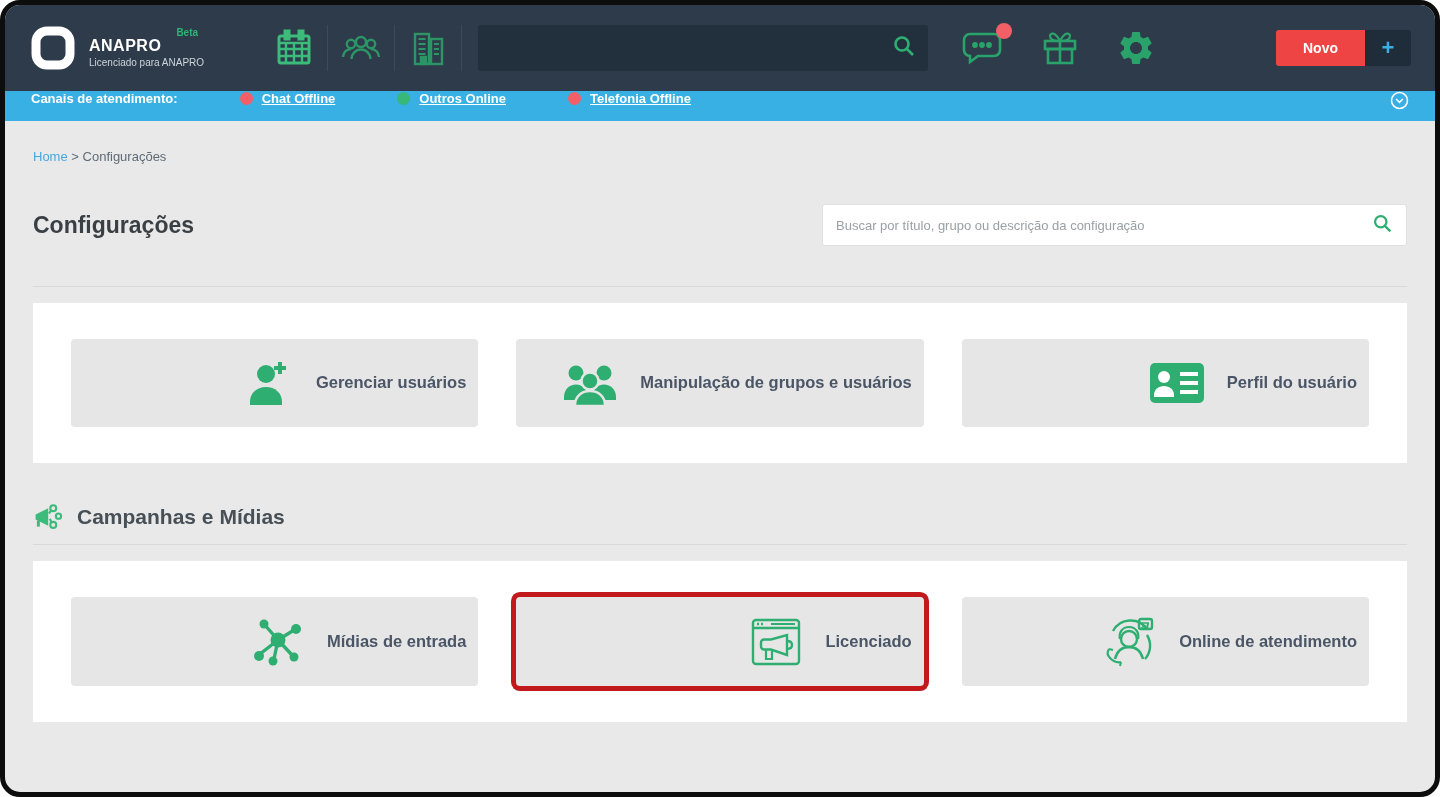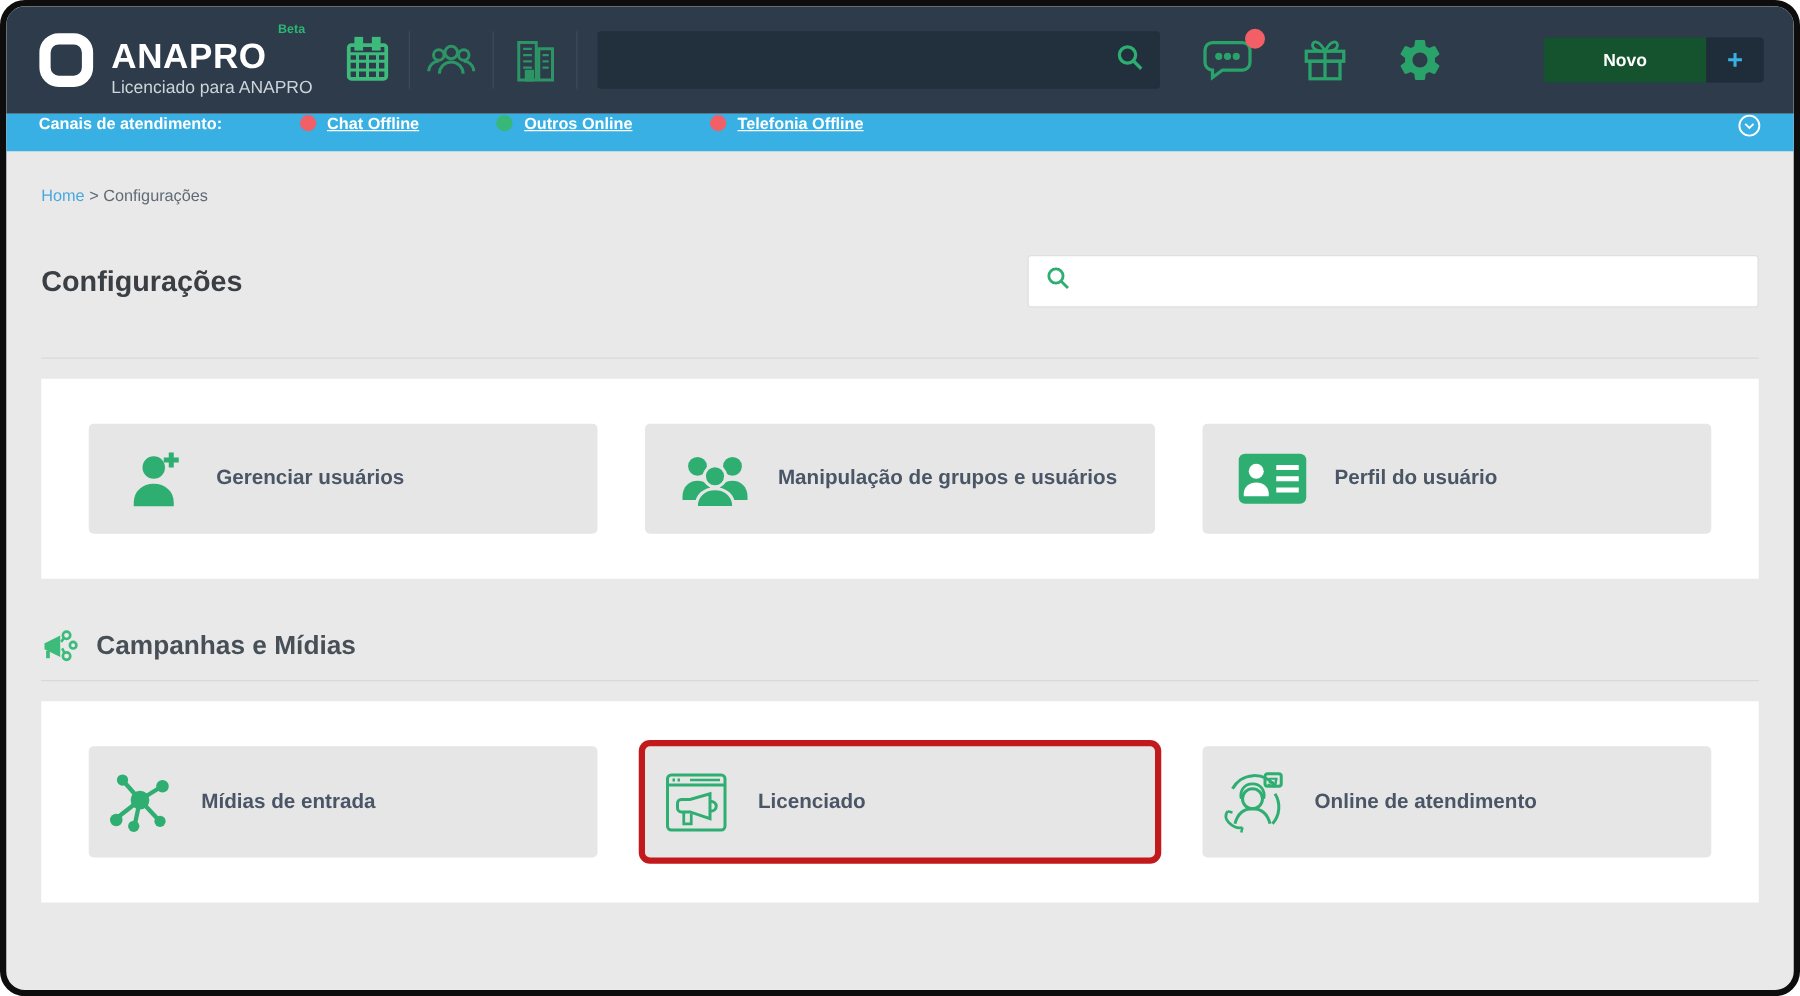--- a/index.html
+++ b/index.html
@@ -5,32 +5,32 @@
   * { margin:0; padding:0; box-sizing:border-box; }
   html,body { width:1440px; height:797px; background:#fff; font-family:"Liberation Sans", sans-serif; }
   .frame { position:relative; width:1440px; height:797px; border:5px solid #0d0d0d; border-radius:20px; overflow:hidden; background:#e9e9e9; }
 
   
   .topbar { height:86px; background:#2d3b4a; display:flex; align-items:center; padding:0 24px; }
   .logo-area { display:flex; align-items:center; gap:12px; min-width:232px; }
   .logo-mark svg { display:block; }
   .logo-text { display:flex; flex-direction:column; line-height:1.05; }
   .beta { color:#2bb673; font-size:10px; font-weight:bold; align-self:flex-end; margin-right:6px; }
-  .brand { color:#fff; font-size:28px; font-weight:800; letter-spacing:.5px; }
-  .license { color:#cdd5dc; font-size:14px; margin-top:3px; }
+  .brand { color:#fff; font-size:16px; font-weight:800; letter-spacing:.5px; }
+  .license { color:#cdd5dc; font-size:10px; margin-top:3px; }
   .nav-icons { display:flex; align-items:center; height:56px; }
   .icon-btn { width:66px; height:56px; display:flex; align-items:center; justify-content:center; cursor:pointer; }
   .nav-sep { width:1px; height:46px; background:rgba(255,255,255,.08); }
   .topbar-search { margin-left:16px; width:450px; height:46px; background:#22303e; border-radius:3px; display:flex; align-items:center; padding:0 12px; }
   .topbar-search input { flex:1; background:transparent; border:0; outline:none; color:#d9e1e8; font-size:14px; font-family:"Liberation Sans",sans-serif; }
   .right-icons { display:flex; align-items:center; gap:36px; margin-left:34px; }
   .right-icon { position:relative; cursor:pointer; display:flex; }
   .chat-badge { position:absolute; top:-6px; right:-8px; width:16px; height:16px; border-radius:50%; background:#f25f66; }
   .novo-group { margin-left:auto; display:flex; }
-  .btn-novo { width:130px; height:36px; background:#14532d; border:0; color:#fff; font-size:14px; font-weight:bold; border-radius:3px 0 0 3px; cursor:pointer; font-family:"Liberation Sans",sans-serif; }
+  .btn-novo { width:89px; height:36px; background:#ef4444; border:0; color:#fff; font-size:14px; font-weight:bold; border-radius:3px 0 0 3px; cursor:pointer; font-family:"Liberation Sans",sans-serif; }
   .btn-plus { width:46px; height:36px; background:#1f2c39; border:0; color:#38b0e3; font-size:22px; font-weight:bold; border-radius:0 3px 3px 0; cursor:pointer; line-height:1; }
 
   
   .statusbar { height:30px; background:#38b0e3; display:flex; align-items:flex-start; padding:0 26px; }
   .sb-label { color:#fff; font-size:13px; font-weight:bold; }
   .sb-item { display:flex; align-items:center; margin-left:62px; color:#fff; font-size:13px; font-weight:bold;text-decoration:underline; }
   .dot { width:13px; height:13px; border-radius:50%; margin-right:9px; }
   .dot.red { background:#f25f66; }
   .dot.green { background:#37b778; }
   .sb-collapse { margin-left:auto; cursor:pointer; display:flex; }
@@ -43,21 +43,21 @@
   .page-title { font-size:23px; font-weight:bold; color:#3a3f44; }
   .page-search { width:585px; height:42px; background:#fff; border:1px solid #e0e0e0; border-radius:3px; display:flex; align-items:center; padding:0 13px; }
   .page-search input { flex:1; border:0; outline:none; font-size:13px; color:#444; font-family:"Liberation Sans",sans-serif; }
   .page-search input::placeholder { color:#9aa0a5; }
 
   .section { margin-top:40px; }
   .sec-head { display:flex; align-items:center; gap:14px; }
   .sec-title { font-size:21px; font-weight:600; color:#474f57; }
   .divider { margin-top:13px; height:1px; background:#d9d9d9; }
   .panel { margin-top:16px; background:#fff; padding:36px 38px; display:flex; gap:38px; }
-  .card { flex:1; background:#e6e6e6; border-radius:4px; height:88px; display:flex; align-items:center; padding:0 12px 0 28px; gap:22px; cursor:pointer; }
+  .card { flex:1; background:#e6e6e6; border-radius:4px; height:88px; display:flex; align-items:center; padding:0 12px 0 28px; gap:22px; cursor:pointer;justify-content:flex-end; }
   .panel.second .card { height:89px;padding-left:14px; }
   .card-label { font-size:16.5px; font-weight:bold; color:#4a5566; line-height:1.3; }
   .card.highlight { box-shadow:0 0 0 5px #c2191d; }
   .card-icon { display:flex; flex:0 0 auto; }
 </style>
 </head>
 <body>
 
 <div class="frame">
 
@@ -174,20 +174,21 @@
 
     <div class="breadcrumb">
       <a>Home</a>
       <span>&gt;</span>
       <span>Configurações</span>
     </div>
 
     <div class="title-row">
       <h1 class="page-title">Configurações</h1>
       <div class="page-search">
+        <input type="text" placeholder="Buscar por título, grupo ou descrição da configuração" style="">
         <span>
           <svg width="21" height="21" viewBox="0 0 24 24" fill="none" stroke="#2fae72" stroke-width="2.6">
             <circle cx="10" cy="10" r="6.5"></circle>
               <path d="M15 15l6 6"></path>
           </svg>
         </span>
       </div>
     </div>
 
     <section class="section">

